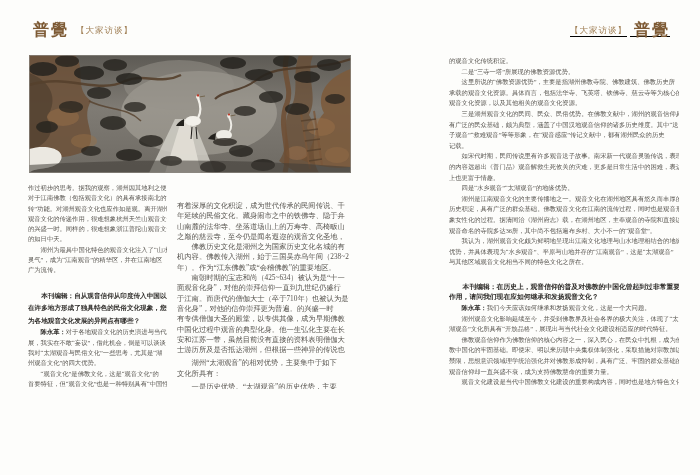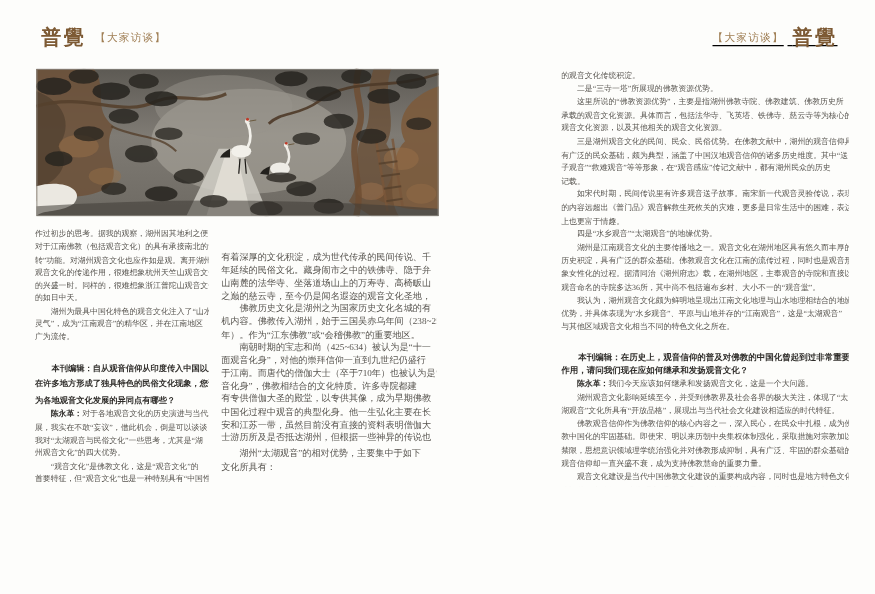--- a/index.html
+++ b/index.html
@@ -170,27 +170,28 @@
       <div class="line">有着深厚的文化积淀，成为世代传承的民间传说、千</div>
       <div class="line">年延续的民俗文化。藏身闹市之中的铁佛寺、隐于弁</div>
       <div class="line">山南麓的法华寺、坐落道场山上的万寿寺、高椅畈山</div>
       <div class="line">之巅的慈云寺，至今仍是闻名遐迩的观音文化圣地，</div>
       <div class="line">　　佛教历史文化是湖州之为国家历史文化名城的有</div>
       <div class="line">机内容。佛教传入湖州，始于三国吴赤乌年间（238~250</div>
       <div class="line">年）。作为“江东佛教”或“会稽佛教”的重要地区。</div>
       <div class="line">　　南朝时期的宝志和尚（425~634）被认为是“十一</div>
       <div class="line">面观音化身”，对他的崇拜信仰一直到九世纪仍盛行</div>
       <div class="line">于江南。而唐代的僧伽大士（卒于710年）也被认为是“观</div>
-      <div class="line">音化身”，佛教相结合的文化特质。许多寺院都建</div>
+      <div class="line">音化身”，对他的信仰崇拜更为普遍。的兴盛一时</div>
       <div class="line">有专供僧伽大圣的殿堂，以专供其像，成为早期佛教</div>
       <div class="line">中国化过程中观音的典型化身。他一生弘化主要在长</div>
       <div class="line">安和江苏一带，虽然目前没有直接的资料表明僧伽大</div>
       <div class="line">士游历所及是否抵达湖州，但根据一些神异的传说也</div>
       <div class="line gs">　　湖州“太湖观音”的相对优势，主要集中于如下</div>
       <div class="line">文化所具有：</div>
+      <div class="line gs">　　一是历史优势。“太湖观音”的历史优势，主要</div>
     </div>
   <div class="col" id="col3">
       <div class="line">的观音文化传统积淀。</div>
       <div class="line">　　二是“三寺一塔”所展现的佛教资源优势。</div>
       <div class="line">　　这里所说的“佛教资源优势”，主要是指湖州佛教寺院、佛教建筑、佛教历史所</div>
       <div class="line">承载的观音文化资源。具体而言，包括法华寺、飞英塔、铁佛寺、慈云寺等为核心的</div>
       <div class="line">观音文化资源，以及其他相关的观音文化资源。</div>
       <div class="line">　　三是湖州观音文化的民间、民众、民俗优势。在佛教文献中，湖州的观音信仰具</div>
       <div class="line">有广泛的民众基础，颇为典型，涵盖了中国汉地观音信仰的诸多历史维度。其中“送</div>
       <div class="line">子观音”“救难观音”等等形象，在“观音感应”传记文献中，都有湖州民众的历史</div>

